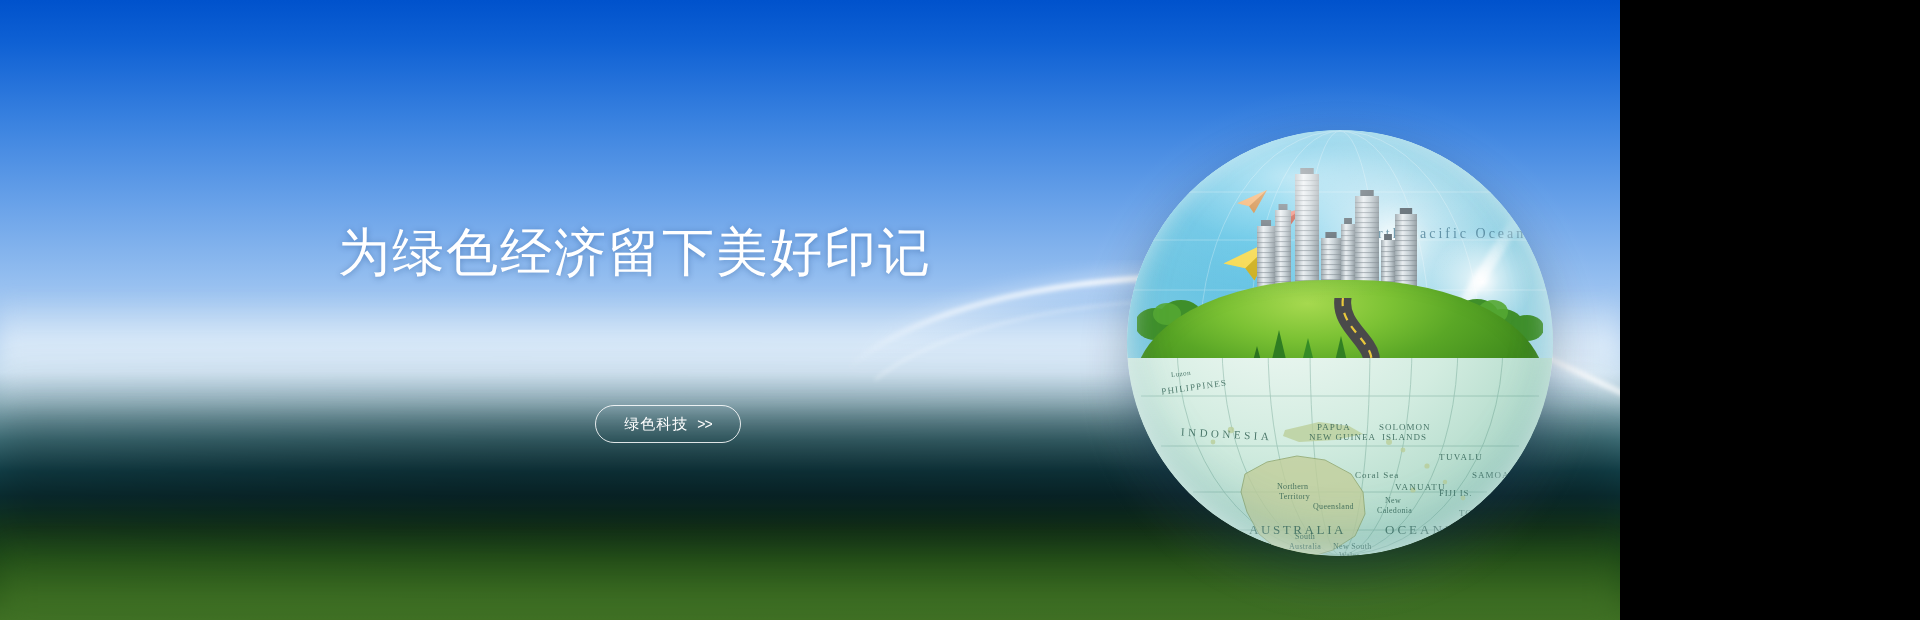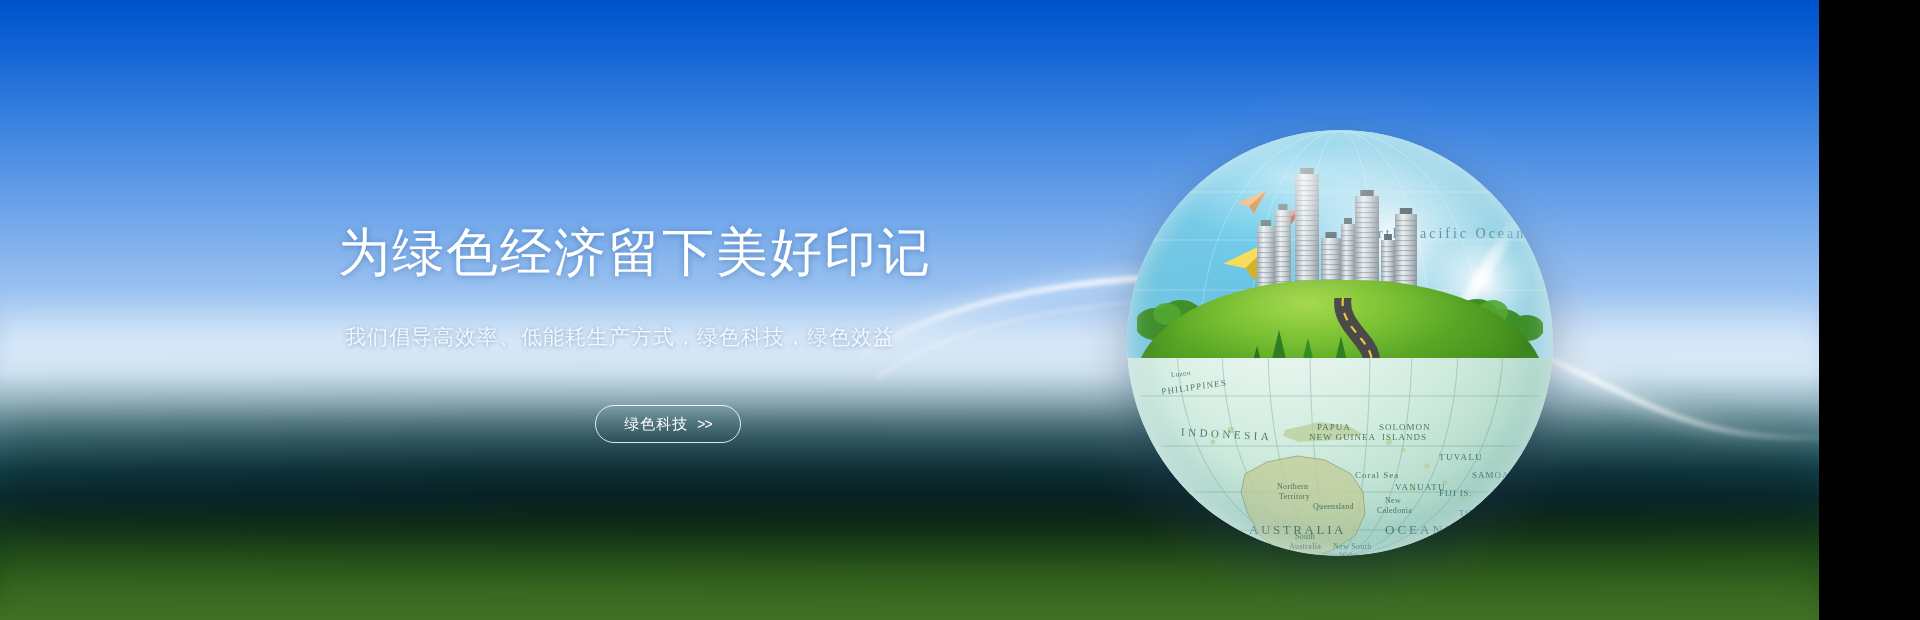--- a/index.html
+++ b/index.html
@@ -1,19 +1,19 @@
 <!DOCTYPE html>
 <html><head>
 <meta charset="utf-8">
 <style>
   * { margin:0; padding:0; box-sizing:border-box; }
   html,body { width:1920px; height:620px; overflow:hidden; background:#000; }
 
   .banner{
-    position:relative; width:1819px; height:620px; overflow:hidden;
+    position:relative; width:1620px; height:620px; overflow:hidden;
     font-family:"Liberation Sans","DejaVu Sans",sans-serif;
     text-align:center;
   }
 
   
   .bg-sky{
     position:absolute; inset:0;
     background:linear-gradient(to bottom,
       #0052cc 0%,
       #0f61d4 7%,
@@ -183,21 +183,20 @@
 
 <div class="banner">
 
   <div class="bg-sky"></div>
   <div class="bg-haze"></div>
   <div class="bg-field-blur"></div>
   <div class="bg-field-green"></div>
 
   <div class="copy">
     <div class="headline">为绿色经济留下美好印记</div>
-    <div class="subtitle">我们倡导高效率、低能耗生产方式，绿色科技，绿色效益</div>
     <div class="cta">
       <span>绿色科技</span>
       <span class="cta-arrow">&gt;&gt;</span>
     </div>
   </div>
 
   <div class="globe-wrap">
 
     <div class="globe-soft-glow"></div>
 

